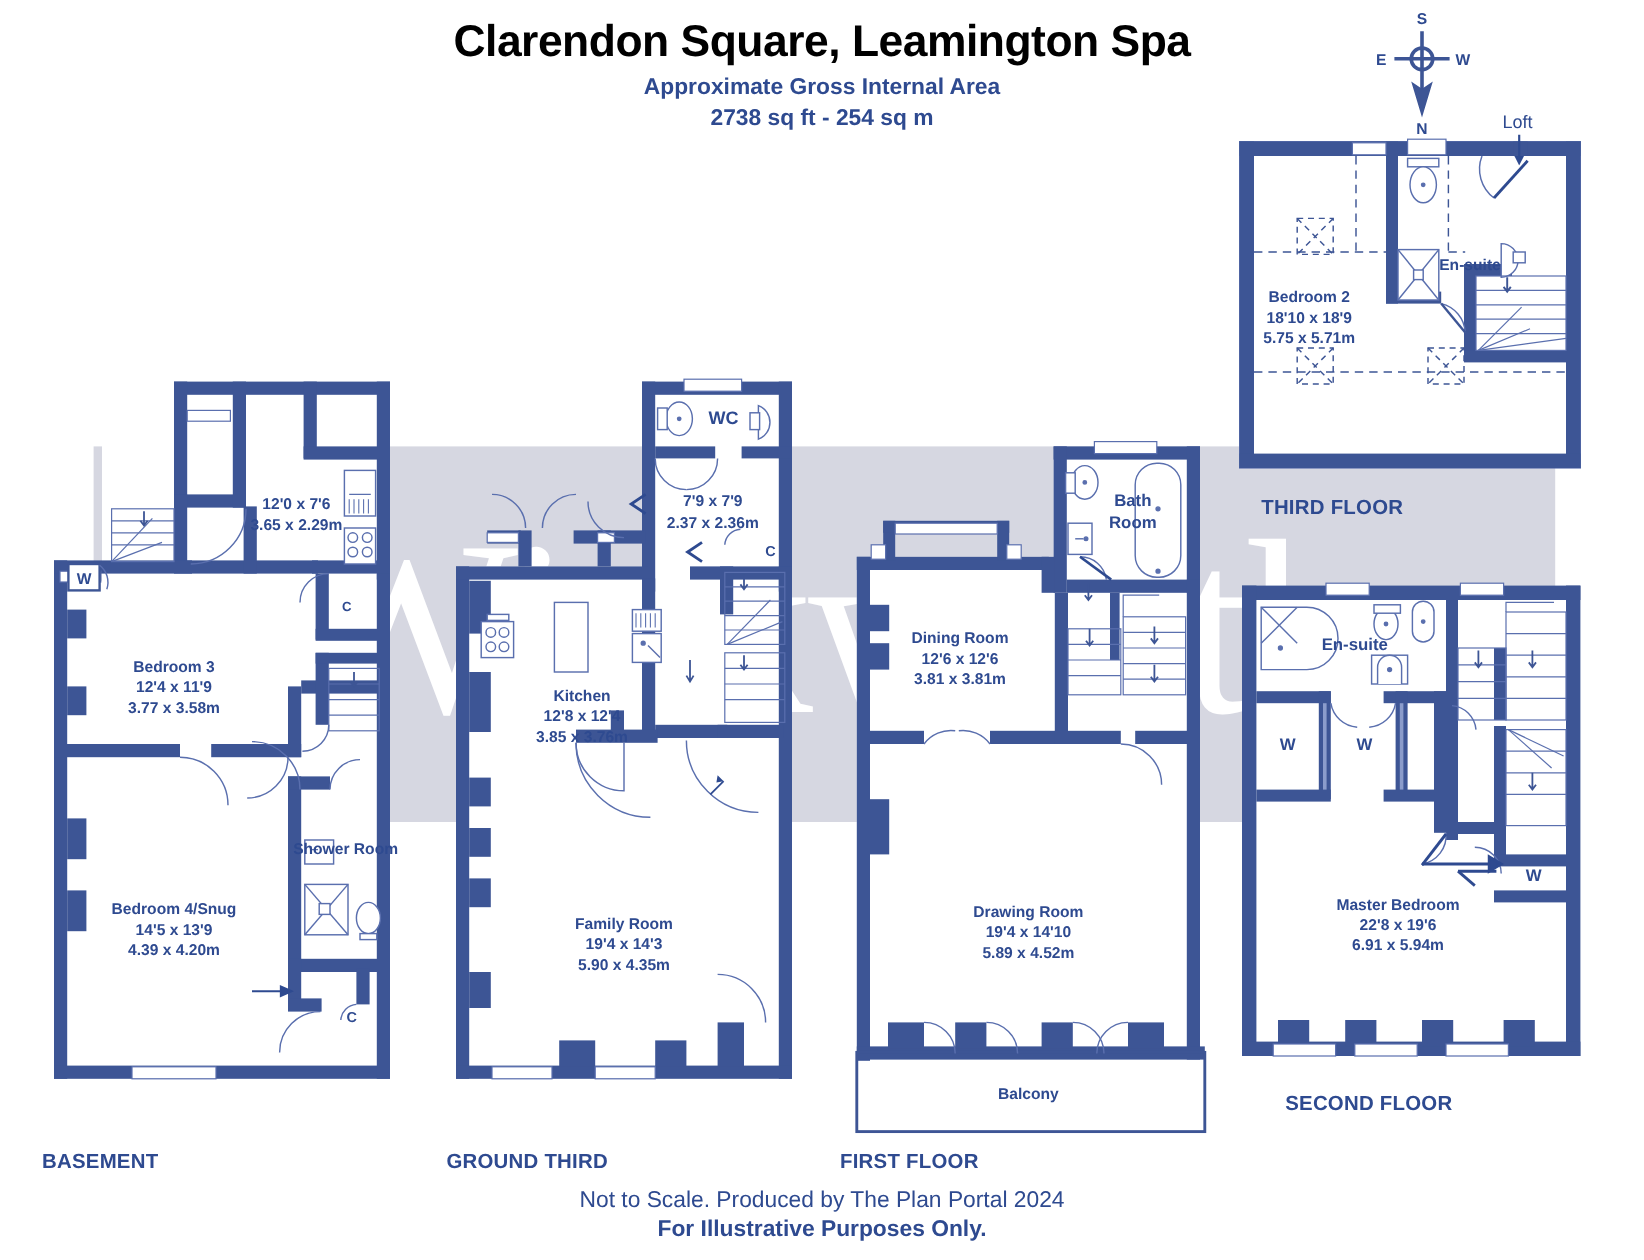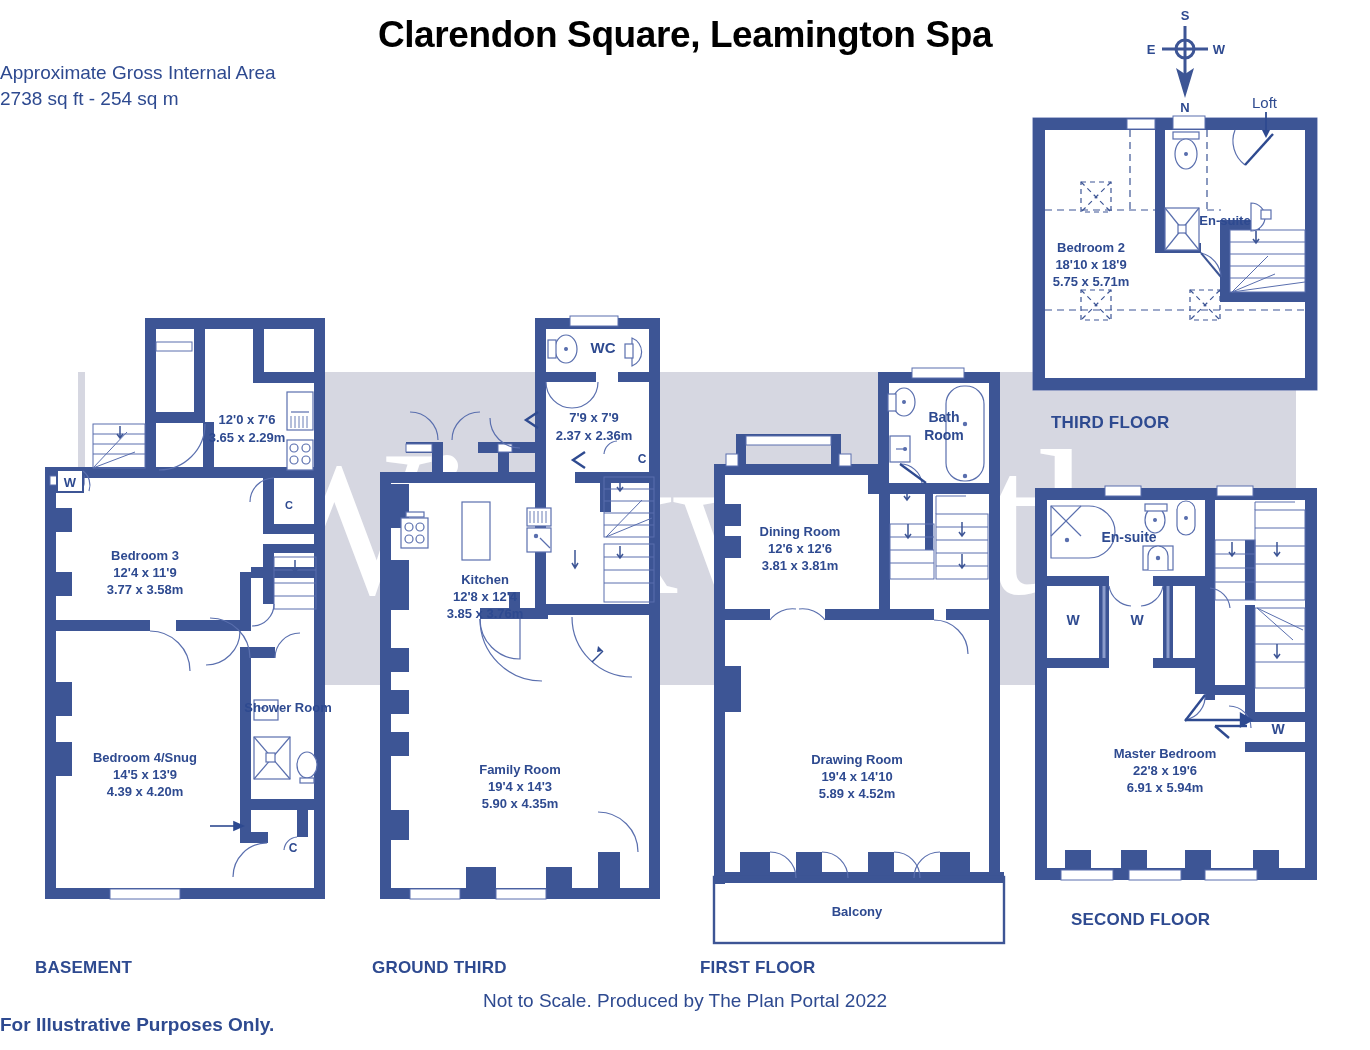--- a/index.html
+++ b/index.html
@@ -3,42 +3,42 @@
 <meta charset="utf-8">
 <style>
   html,body{margin:0;padding:0;background:#ffffff;}
   body{width:1370px;height:1050px;position:relative;overflow:hidden;
        font-family:"Liberation Sans",sans-serif;color:#31478c;}
   .stage{position:absolute;left:0;top:0;width:1370px;height:1050px;}
 
   
   #title{position:absolute;left:0;top:14px;width:1370px;text-align:center;
          font-size:37px;font-weight:bold;letter-spacing:-.4px;color:#000000;}
-  #sub1{position:absolute;left:0;top:62px;width:1370px;text-align:left;
-        font-size:19px;font-weight:normal;color:#2e4a90;}
-  #sub2{position:absolute;left:0;top:88px;width:1370px;
-        font-size:19px;font-weight:normal;color:#2e4a90;}
+  #sub1{position:absolute;left:0;top:62px;width:1370px;text-align:center;
+        font-size:19px;font-weight:bold;color:#2e4a90;}
+  #sub2{position:absolute;left:0;top:88px;width:1370px;text-align:center;
+        font-size:19px;font-weight:bold;color:#2e4a90;}
 
   
   #wm-band{position:absolute;left:78px;top:372px;width:1218px;height:313px;
            background:#d6d7e1;z-index:1;}
   #wm-text{position:absolute;left:78px;top:372px;width:1218px;height:313px;z-index:3;
            display:flex;align-items:center;justify-content:center;pointer-events:none;}
   #wm-text span{font-family:"Liberation Serif",serif;font-size:208px;color:#ffffff;
                 letter-spacing:-4px;line-height:1;transform:translateY(-6px);}
 
   
   .plan{position:absolute;z-index:4;}
   .flabel{position:absolute;z-index:6;font-size:17px;font-weight:bold;color:#2e4a90;
           letter-spacing:.2px;}
 
   
   #foot1{position:absolute;left:0;top:990px;width:1370px;text-align:center;
          font-size:19px;color:#2e4a90;}
-  #foot2{position:absolute;left:0;top:1014px;width:1370px;
+  #foot2{position:absolute;left:0;top:1014px;width:1370px;text-align:center;
          font-size:19px;font-weight:bold;color:#2e4a90;}
 
   
   #compass{position:absolute;left:1140px;top:4px;z-index:6;}
 </style>
 </head>
 <body>
 
 <div class="stage">
 
@@ -648,16 +648,16 @@
     <text x="140" y="278" font-size="13" font-weight="bold" fill="#2e4a90" text-anchor="middle" font-family="Liberation Sans, sans-serif">Master Bedroom</text>
     <text x="140" y="295" font-size="13" font-weight="bold" fill="#2e4a90" text-anchor="middle" font-family="Liberation Sans, sans-serif">22'8 x 19'6</text>
     <text x="140" y="312" font-size="13" font-weight="bold" fill="#2e4a90" text-anchor="middle" font-family="Liberation Sans, sans-serif">6.91 x 5.94m</text>
   </svg>
   <div class="flabel" style="left:1027px;top:910px;margin-left:44px;">SECOND FLOOR</div>
 
   <div id="wm-text">
     <span>Winkworth</span>
   </div>
 
-  <div id="foot1">Not to Scale. Produced by The Plan Portal 2022</div>
+  <div id="foot1">Not to Scale. Produced by The Plan Portal 2024</div>
   <div id="foot2">For Illustrative Purposes Only.</div>
 
 </div>
 
 </body></html>

